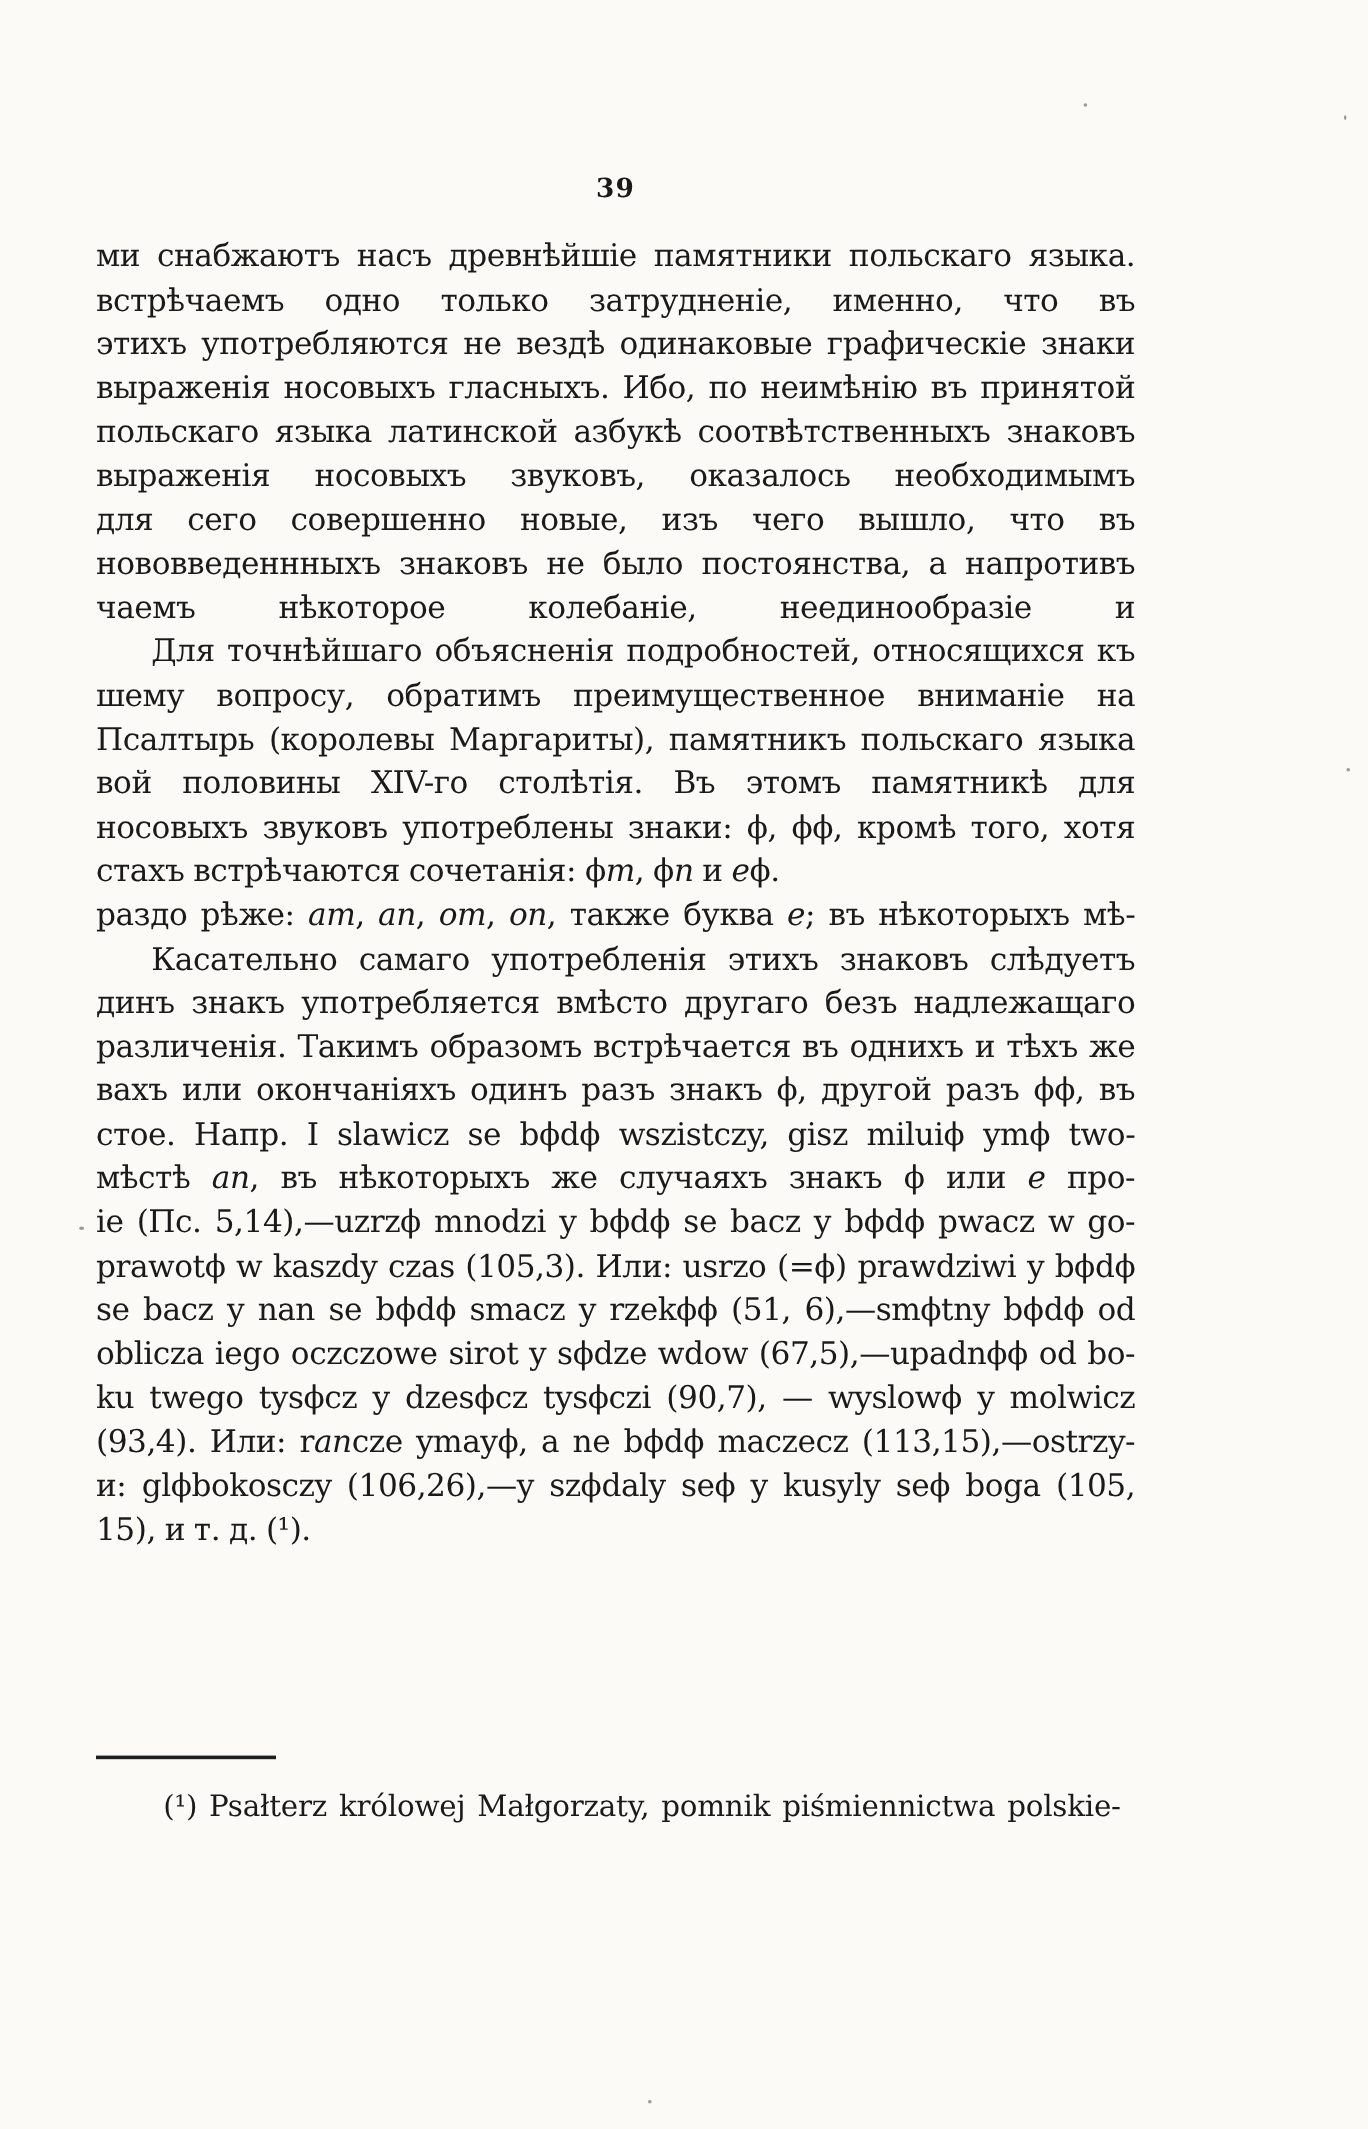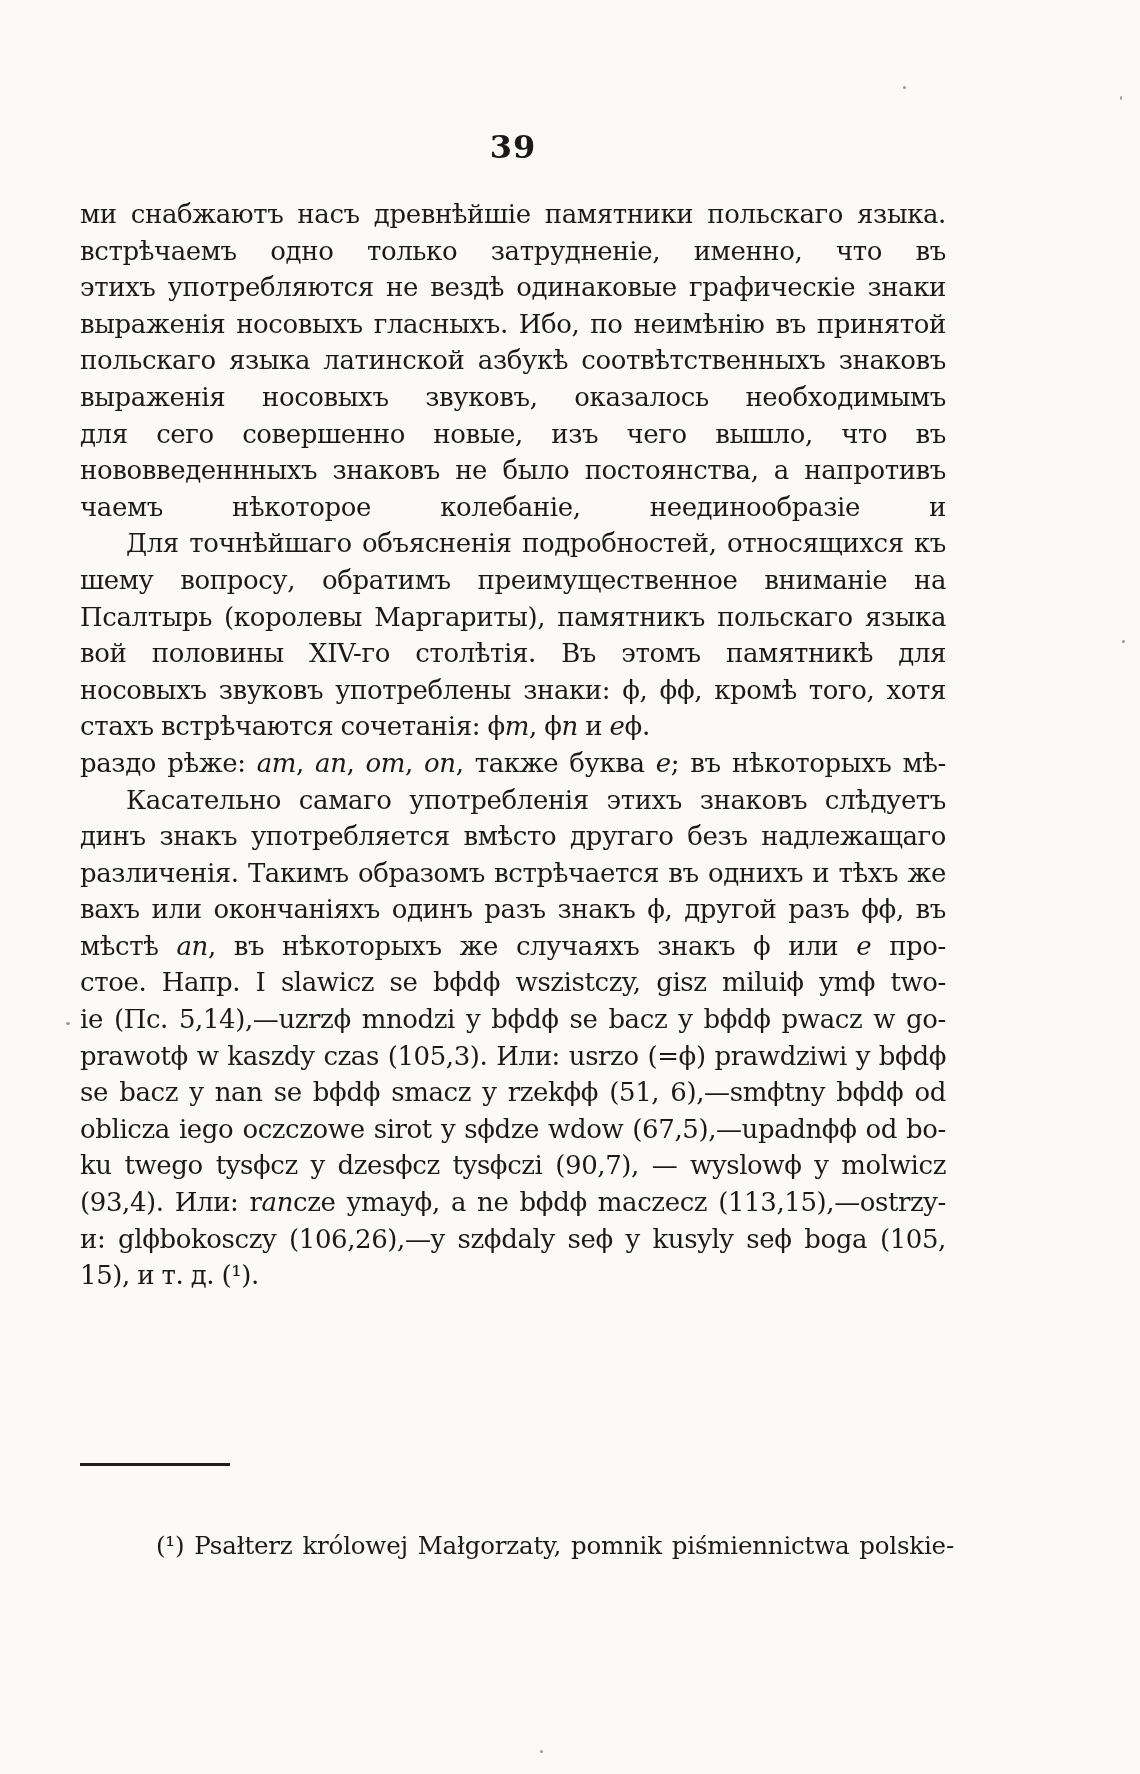--- a/index.html
+++ b/index.html
@@ -6,23 +6,23 @@
   body {
     width: 1140px; height: 1774px;
     background: #fbfaf7;
     position: relative;
     font-family: "DejaVu Serif", serif;
     color: #1a1a1a;
     overflow: hidden;
   }
   .page-number {
     position: absolute;
-    top: 128px; left: 80px; width: 866px;
+    top: 144px; left: 80px; width: 866px;
     text-align: center;
-    font-size: 32px; font-weight: bold;
+    font-size: 22px; font-weight: bold;
     letter-spacing: 1px;
   }
   .text-block {
     position: absolute;
     top: 196px; left: 80px; width: 866px;
   }
   .line {
     font-size: 26px;
     line-height: 36.6px;
     height: 36.6px;
@@ -38,21 +38,21 @@
   .line.ind { text-indent: 46px; }
   .it { font-style: italic; }
   .footnote-rule {
     position: absolute;
     top: 1463px; left: 80px;
     width: 150px; height: 0;
     border-top: 3px solid #1e1e1e;
   }
   .footnote {
     position: absolute;
-    top: 1488px; left: 86px; width: 868px; margin-top: 41px;
+    top: 1488px; left: 66px; width: 868px;
   }
   .footnote .line {
     font-size: 24.5px;
     line-height: 33.5px;
     height: 33.5px;
     letter-spacing: -0.2px;
   }
   .footnote .line.ind { text-indent: 70px; }
   .speck {
     position: absolute;
@@ -79,22 +79,22 @@
     <div class="line just"><span>шему вопросу, обратимъ преимущественное вниманіе на Флоріанскій</span></div>
     <div class="line just"><span>Псалтырь (королевы Маргариты), памятникъ польскаго языка пер-</span></div>
     <div class="line just"><span>вой половины XIV-го столѣтія. Въ этомъ памятникѣ для выраженія</span></div>
     <div class="line just"><span>носовыхъ звуковъ употреблены знаки: ϕ, ϕϕ, кромѣ того, хотя го-</span></div>
     <div class="line"><span>стахъ встрѣчаются сочетанія: ϕ</span><span class="it">m</span><span>, ϕ</span><span class="it">n</span><span> и </span><span class="it">e</span><span>ϕ.</span></div>
     <div class="line just"><span>раздо рѣже: </span><span class="it">am</span><span>, </span><span class="it">an</span><span>, </span><span class="it">om</span><span>, </span><span class="it">on</span><span>, также буква </span><span class="it">e</span><span>; въ нѣкоторыхъ мѣ-</span></div>
     <div class="line just ind"><span>Касательно самаго употребленія этихъ знаковъ слѣдуетъ ска-</span></div>
     <div class="line just"><span>динъ знакъ употребляется вмѣсто другаго безъ надлежащаго ихъ</span></div>
     <div class="line just"><span>различенія. Такимъ образомъ встрѣчается въ однихъ и тѣхъ же сло-</span></div>
     <div class="line just"><span>вахъ или окончаніяхъ одинъ разъ знакъ ϕ, другой разъ ϕϕ, въ иномъ</span></div>
+    <div class="line just"><span>стое. Напр. I slawicz se bϕdϕ wszistczy, gisz miluiϕ ymϕ two-</span></div>
     <div class="line just"><span>мѣстѣ </span><span class="it">an</span><span>, въ нѣкоторыхъ же случаяхъ знакъ ϕ или </span><span class="it">e</span><span> про-</span></div>
-    <div class="line just"><span>стое. Напр. I slawicz se bϕdϕ wszistczy, gisz miluiϕ ymϕ two-</span></div>
     <div class="line just"><span>ie (Пс. 5,14),—uzrzϕ mnodzi y bϕdϕ se bacz y bϕdϕ pwacz w go-</span></div>
     <div class="line just"><span>prawotϕ w kaszdy czas (105,3). Или: usrzo (=ϕ) prawdziwi y bϕdϕ</span></div>
     <div class="line just"><span>se bacz y nan se bϕdϕ smacz y rzekϕϕ (51, 6),—smϕtny bϕdϕ od</span></div>
     <div class="line just"><span>oblicza iego oczczowe sirot y sϕdze wdow (67,5),—upadnϕϕ od bo-</span></div>
     <div class="line just"><span>ku twego tysϕcz y dzesϕcz tysϕczi (90,7), — wyslowϕ y molwicz</span></div>
     <div class="line just"><span>(93,4). Или: r</span><span class="it">an</span><span>cze ymayϕ, a ne bϕdϕ maczecz (113,15),—ostrzy-</span></div>
     <div class="line just"><span>и: glϕbokosczy (106,26),—y szϕdaly seϕ y kusyly seϕ boga (105,</span></div>
     <div class="line"><span>15), и т. д. (¹).</span></div>
   </div>
 

